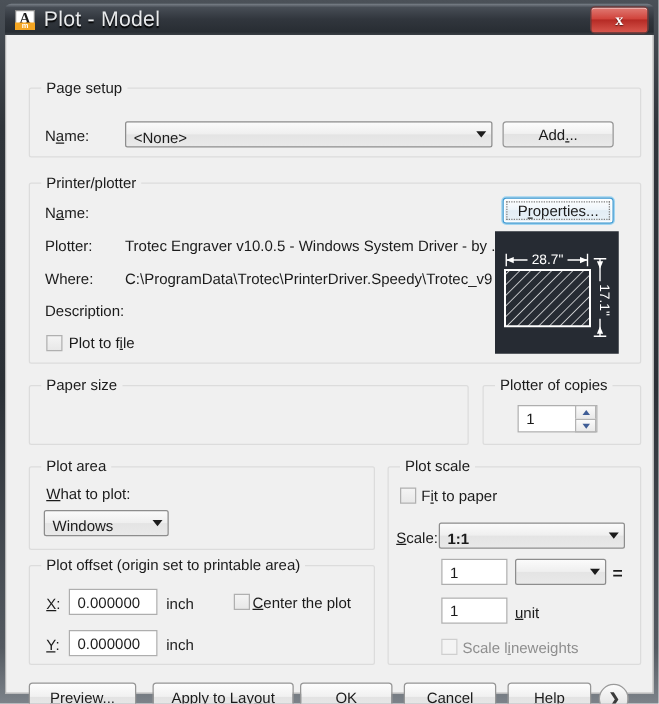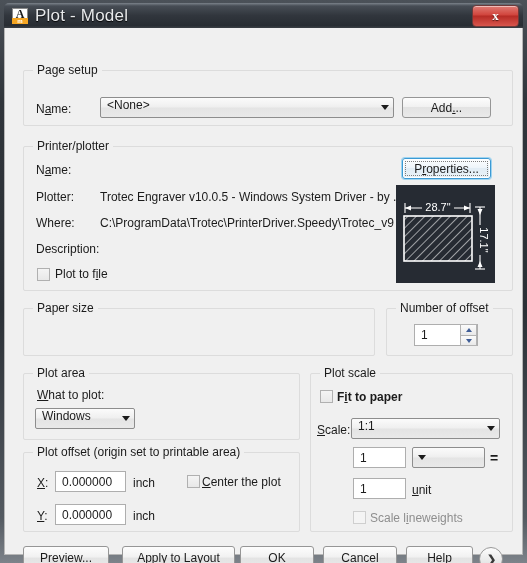--- a/index.html
+++ b/index.html
@@ -123,21 +123,21 @@
   u.ac { text-decoration: underline; }
 
   
   .combo {
     position:absolute;
     box-sizing:border-box;
     border:1px solid #8d8d8d;
     border-radius:2px;
     background: linear-gradient(to bottom, #fbfbfb 0%, #efefef 48%, #e4e4e4 52%, #e9e9e9 100%);
     display:flex;
-    align-items:flex-start;
+    align-items:flex-end;
     cursor:pointer;
     overflow:hidden;
   }
   .combo .ctext {
     flex:1 1 auto;
     padding-left:6px;
     font-size:12px;
     color:#1b1b1b;
     white-space:nowrap;
     overflow:hidden;
@@ -382,21 +382,21 @@
         <rect x="78" y="40" width="13" height="30" fill="#262b33"></rect>
         <text x="84" y="55" fill="#ffffff" font-size="11" font-family="'Liberation Sans', sans-serif" text-anchor="middle" transform="rotate(90 84 55)">17.1"</text>
       </svg>
     </div>
 
     <div class="group" style="left:18px; top:280px; width:352px; height:48px;">
       <span class="glabel">Paper size</span>
     </div>
 
     <div class="group" style="left:381px; top:280px; width:127px; height:48px;">
-      <span class="glabel">Number of offset</span>
+      <span class="glabel">Plotter of copies</span>
     </div>
     <div class="field" style="left:409px; top:296px; width:64px; height:22px;">
       <span>1</span>
     </div>
     <div class="spin" style="left:455px; top:296px; height:22px;">
       <div class="up">
           <i></i>
         </div>
       <div class="dn">
           <i></i>
@@ -436,28 +436,28 @@
     </span>
     <div class="field" style="left:50px; top:476px; width:71px; height:21px;">
       <span>0.000000</span>
     </div>
     <span class="lbl" style="left:128px; top:481px;">inch</span>
 
     <div class="group" style="left:305px; top:345px; width:203px; height:159px;">
       <span class="glabel">Plot scale</span>
     </div>
     <span class="cbx" style="left:315px; top:362px;"></span>
-    <span class="lbl" style="left:332px; top:362px;font-weight:bold;">
+    <span class="lbl" style="left:332px; top:362px;">
       F<u class="ac">i</u>t to paper
     </span>
 
     <span class="lbl" style="left:312px; top:395px;">
       <u class="ac">S</u>cale:
     </span>
-    <div class="combo" style="left:346px; top:390px; width:149px; height:21px;">
+    <div class="combo" style="left:346px; top:390px; width:149px; height:21px;font-weight:bold;">
       <span class="ctext">1:1</span>
       <span class="arrow">
           <i></i>
         </span>
     </div>
 
     <div class="field" style="left:348px; top:419px; width:53px; height:21px;">
       <span>1</span>
     </div>
     <div class="combo" style="left:407px; top:419px; width:73px; height:21px;flex-direction:column;">

